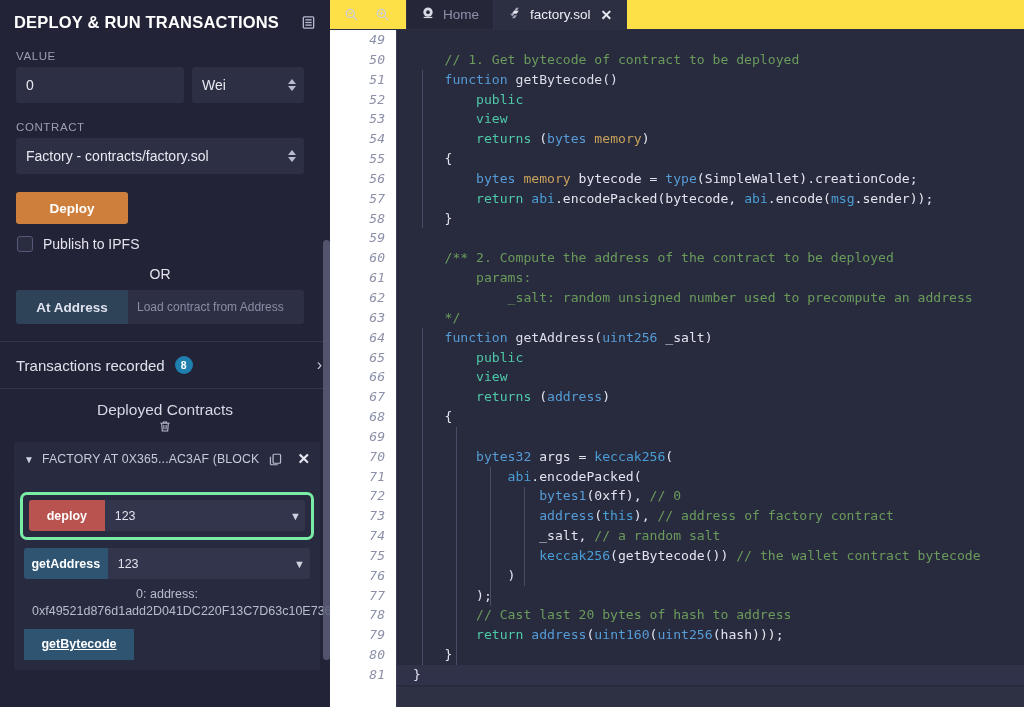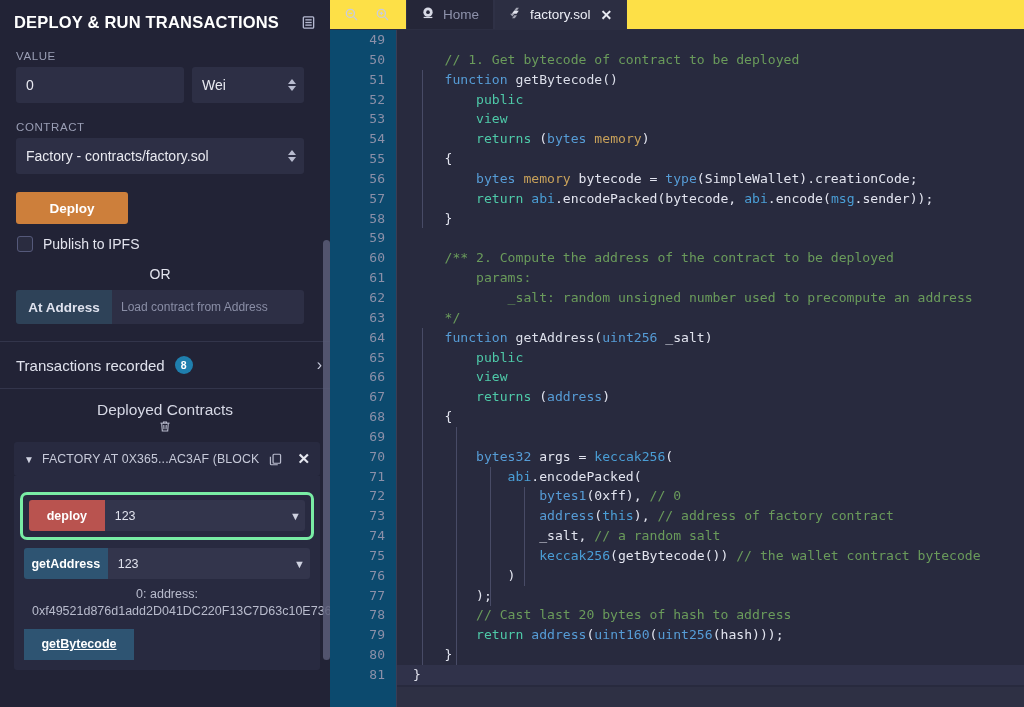--- a/index.html
+++ b/index.html
@@ -75,21 +75,21 @@
   .cbx {
     width: 16px; height: 16px; border: 1px solid #55597a;
     border-radius: 3px; background: #2a2c40; flex: 0 0 16px;
   }
   .ipfs-row span { color: #e3e4ee; font-size: 14px; }
   .or-txt { text-align: center; color: #e3e4ee; font-size: 14px; margin: 14px 0 8px 0; padding-right: 10px; }
 
   .ataddr-row { display: flex; padding: 0 26px 0 16px; }
   .ataddr-btn {
     background: #2e4258; color: #dfe2ee; border: none;
-    width: 96px; height: 34px; font-size: 13.5px; font-weight: 700;
+    width: 112px; height: 34px; font-size: 13.5px; font-weight: 700;
     border-radius: 3px 0 0 3px; cursor: pointer;
     font-family: "Liberation Sans", sans-serif;
   }
   .ataddr-inp {
     flex: 1; background: #2d2f45; border: none; height: 34px;
     border-radius: 0 3px 3px 0; color: #e8e9f0; font-size: 12px;
     padding: 0 9px; outline: none; font-family: "Liberation Sans", sans-serif;
   }
   .ataddr-inp::placeholder { color: #8a8ea6; }
 
@@ -180,21 +180,22 @@
     border-left: 1px solid #2f3146; border-right: 1px solid #2f3146;
     cursor: pointer; font-size: 13.5px;
   }
   .tab.inactive { color: #8e92ab; background: #252638; }
   .tab.active { color: #eceef6; background: #2c2e42; }
   .tab-close { color: #e9ebf3; font-size: 14px; font-weight: 700; margin-left: 2px; }
 
   .code-area { position: relative; height: 677px; background: #282a3e; }
   .gutter {
     position: absolute; left: 0; top: 0; width: 66px; height: 100%;
-    background: #0c4a6e;
+    background: #ffffff;
+    font-style: italic;
   }
   .gutter-line {
     height: 19.85px; line-height: 19.85px; text-align: right;
     padding-right: 11px; color: #8c90a8; font-size: 13px;
     font-family: "DejaVu Sans Mono", monospace;
   }
   .vsep { position: absolute; left: 66px; top: 0; width: 1px; height: 100%; background: #3a3d55; }
   .codelines { position: absolute; left: 67px; top: 0; right: 0; height: 100%; }
   .cl {
     height: 19.85px; line-height: 19.85px;

